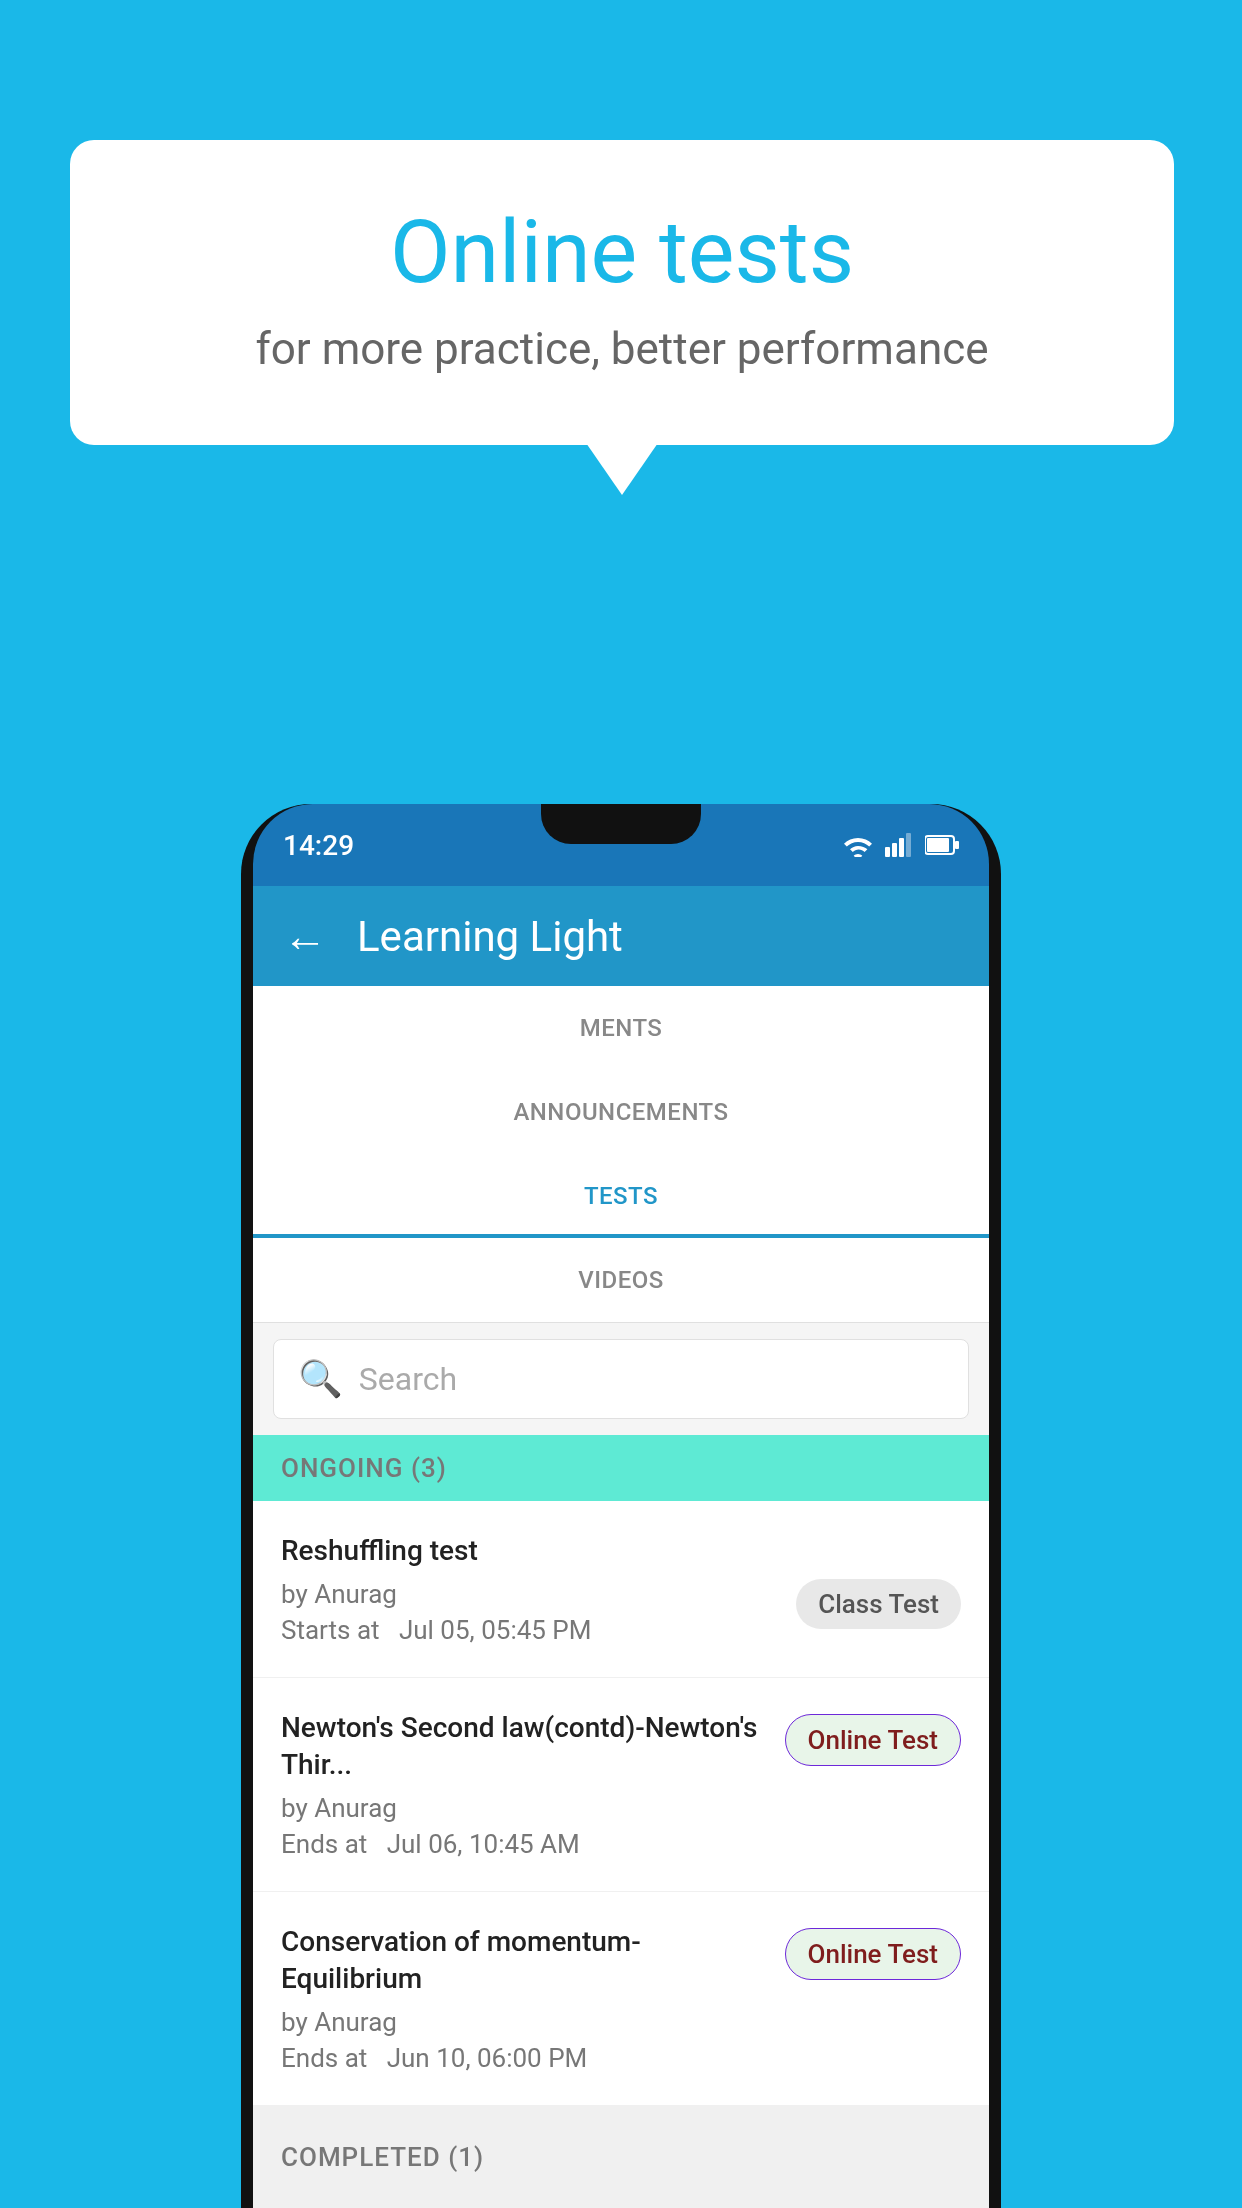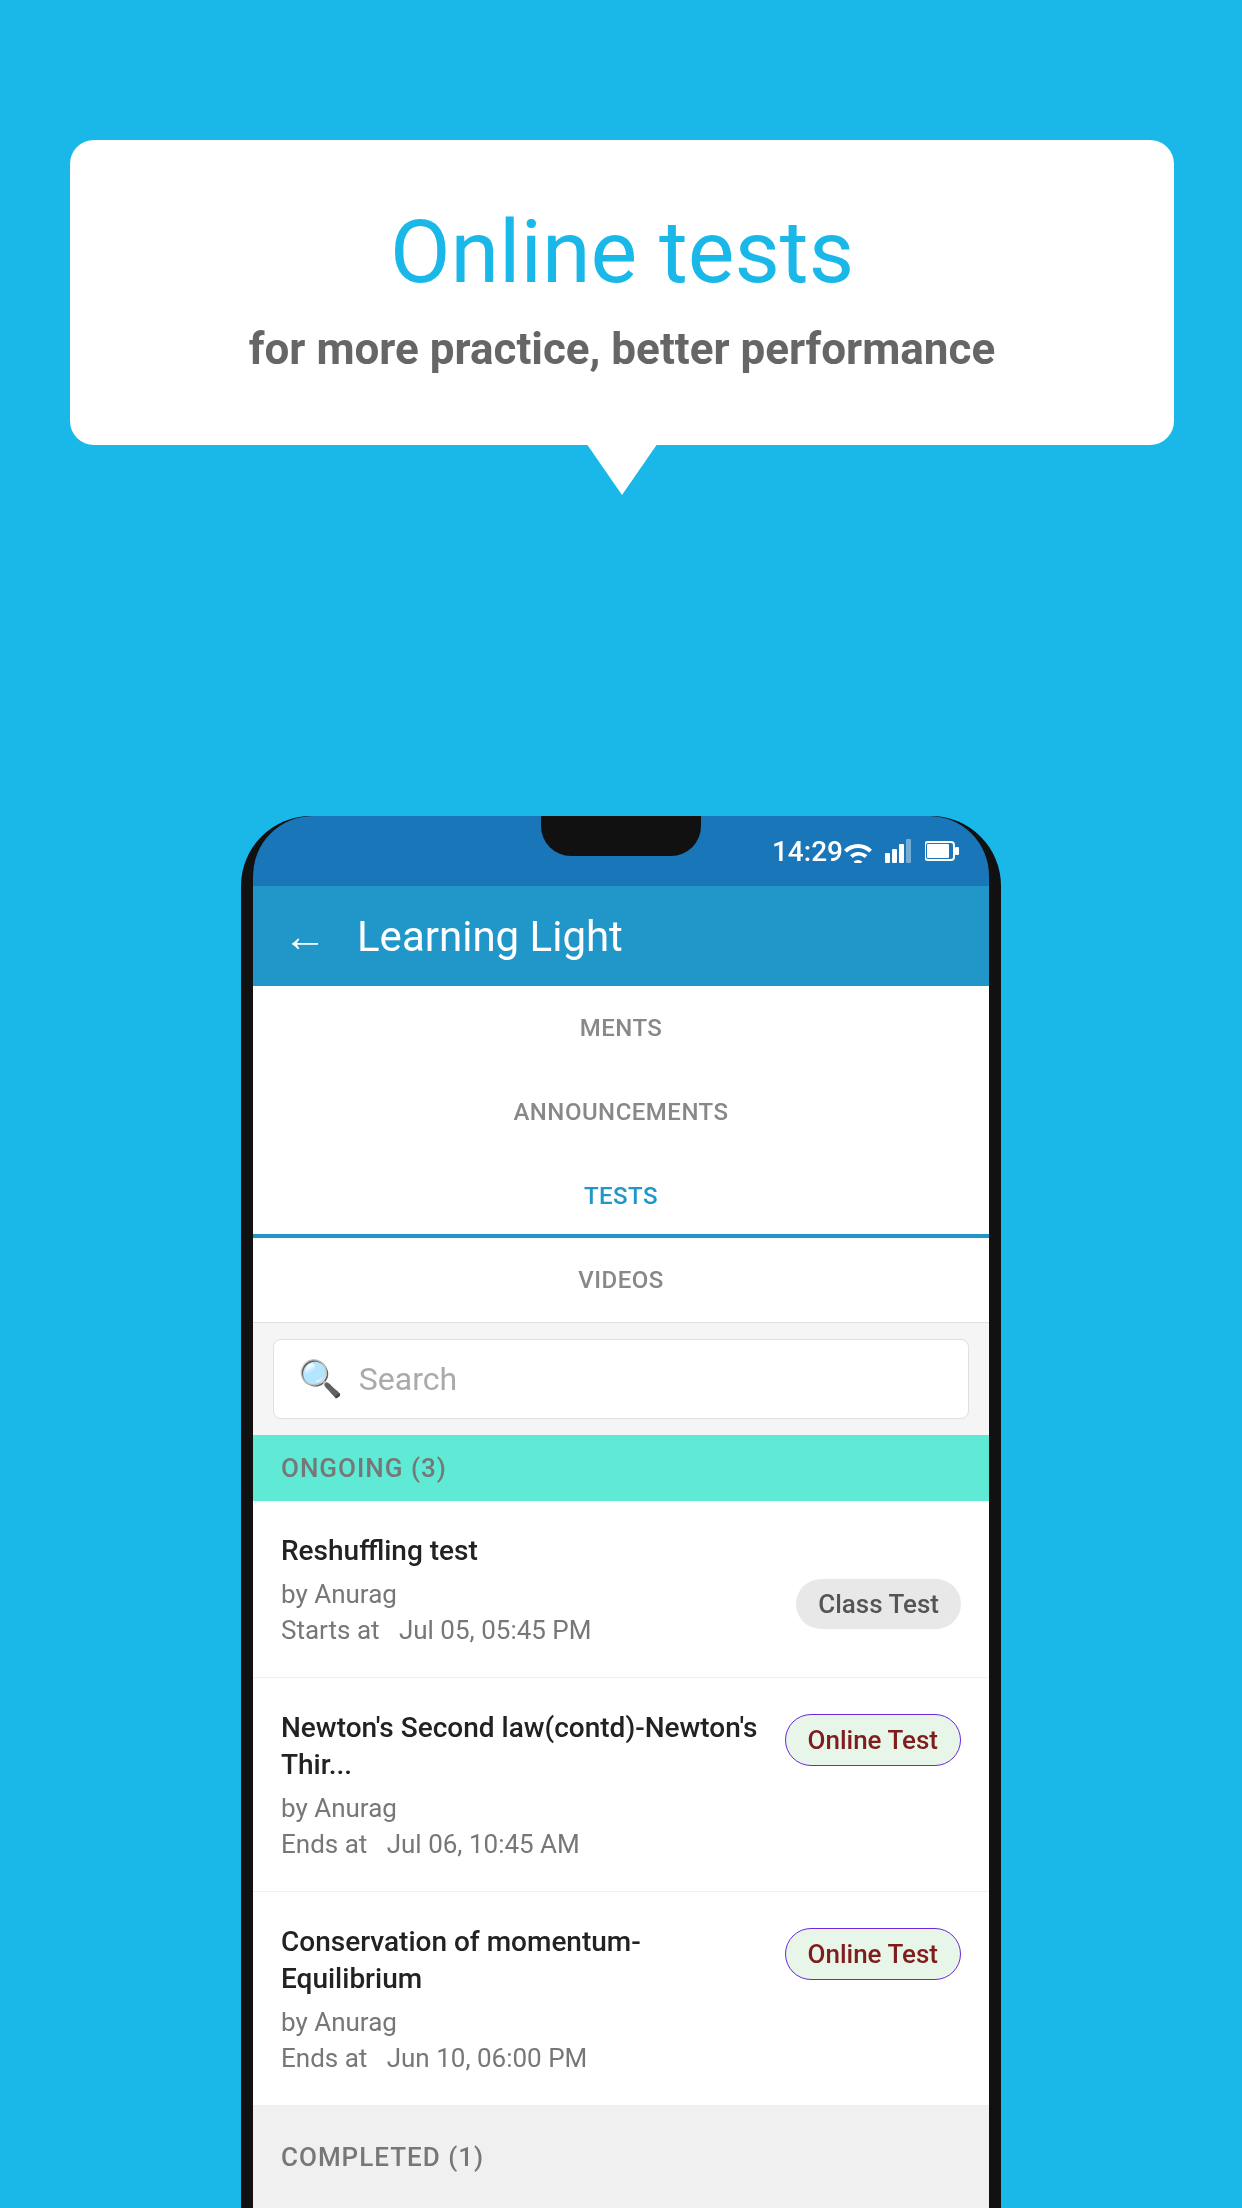--- a/index.html
+++ b/index.html
@@ -46,21 +46,21 @@
     .speech-bubble h1 {
       color: #1ab8e8;
       font-size: 88px;
       font-weight: 400;
       margin-bottom: 20px;
     }
 
     .speech-bubble p {
       color: #666;
       font-size: 44px;
-      font-weight: 700;
+      font-weight: 400;
     }
 
     
     .phone-frame {
       position: absolute;
       bottom: 0;
       left: 50%;
       transform: translateX(-50%);
       width: 760px;
       background: #111;
@@ -72,24 +72,24 @@
     .phone-inner {
       margin: 0 12px;
       background: #111;
       border-radius: 60px 60px 0 0;
       overflow: hidden;
     }
 
     
     .status-bar {
       background: #1976b8;
-      height: 70px;
+      height: 82px;
       display: flex;
       align-items: center;
-      justify-content: flex-end;
+      justify-content: space-between;
       padding: 0 30px;
       position: relative;
     }
 
     .status-time {
       color: white;
       font-size: 28px;
       font-weight: 500;
     }
 

